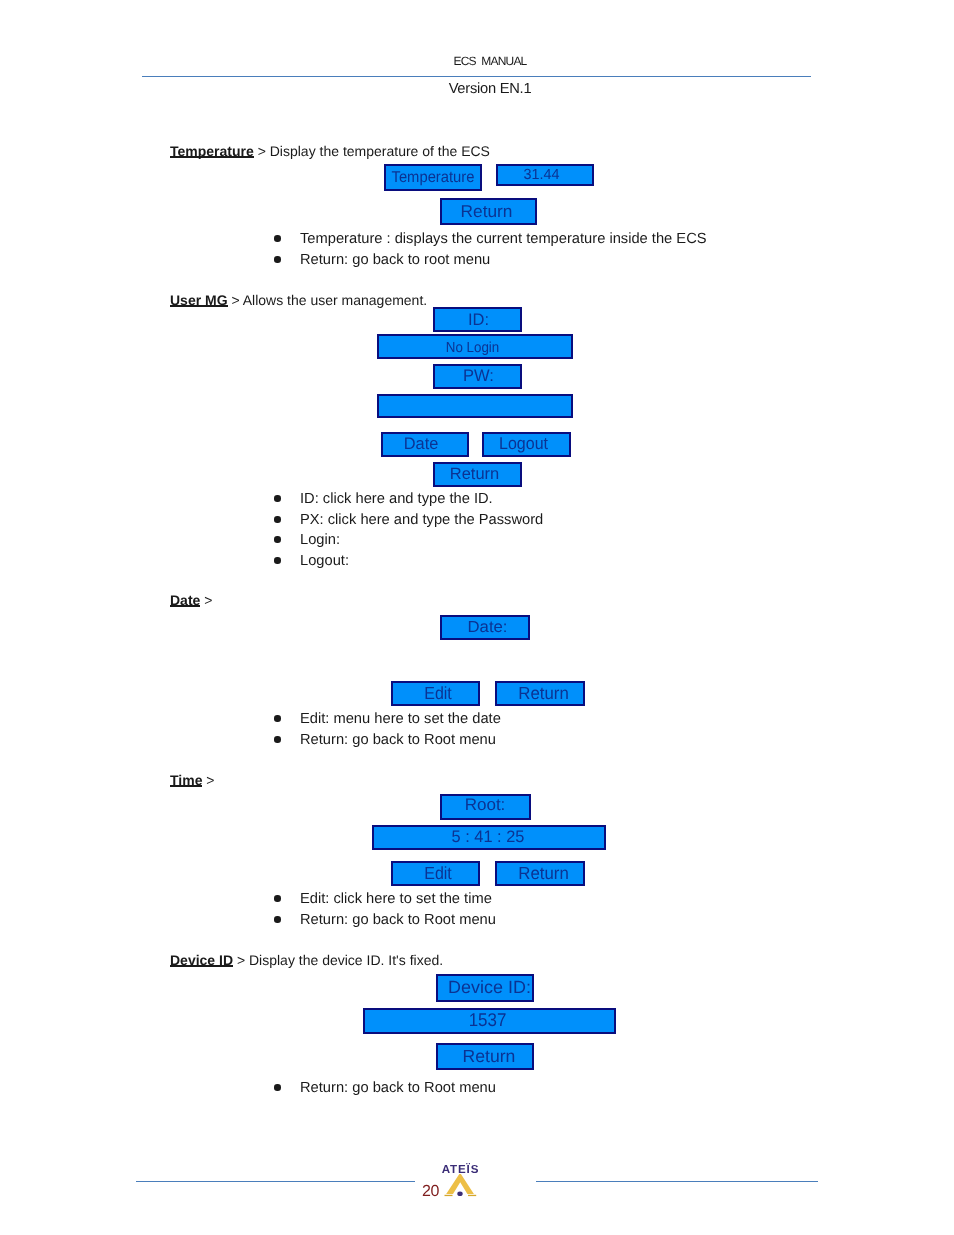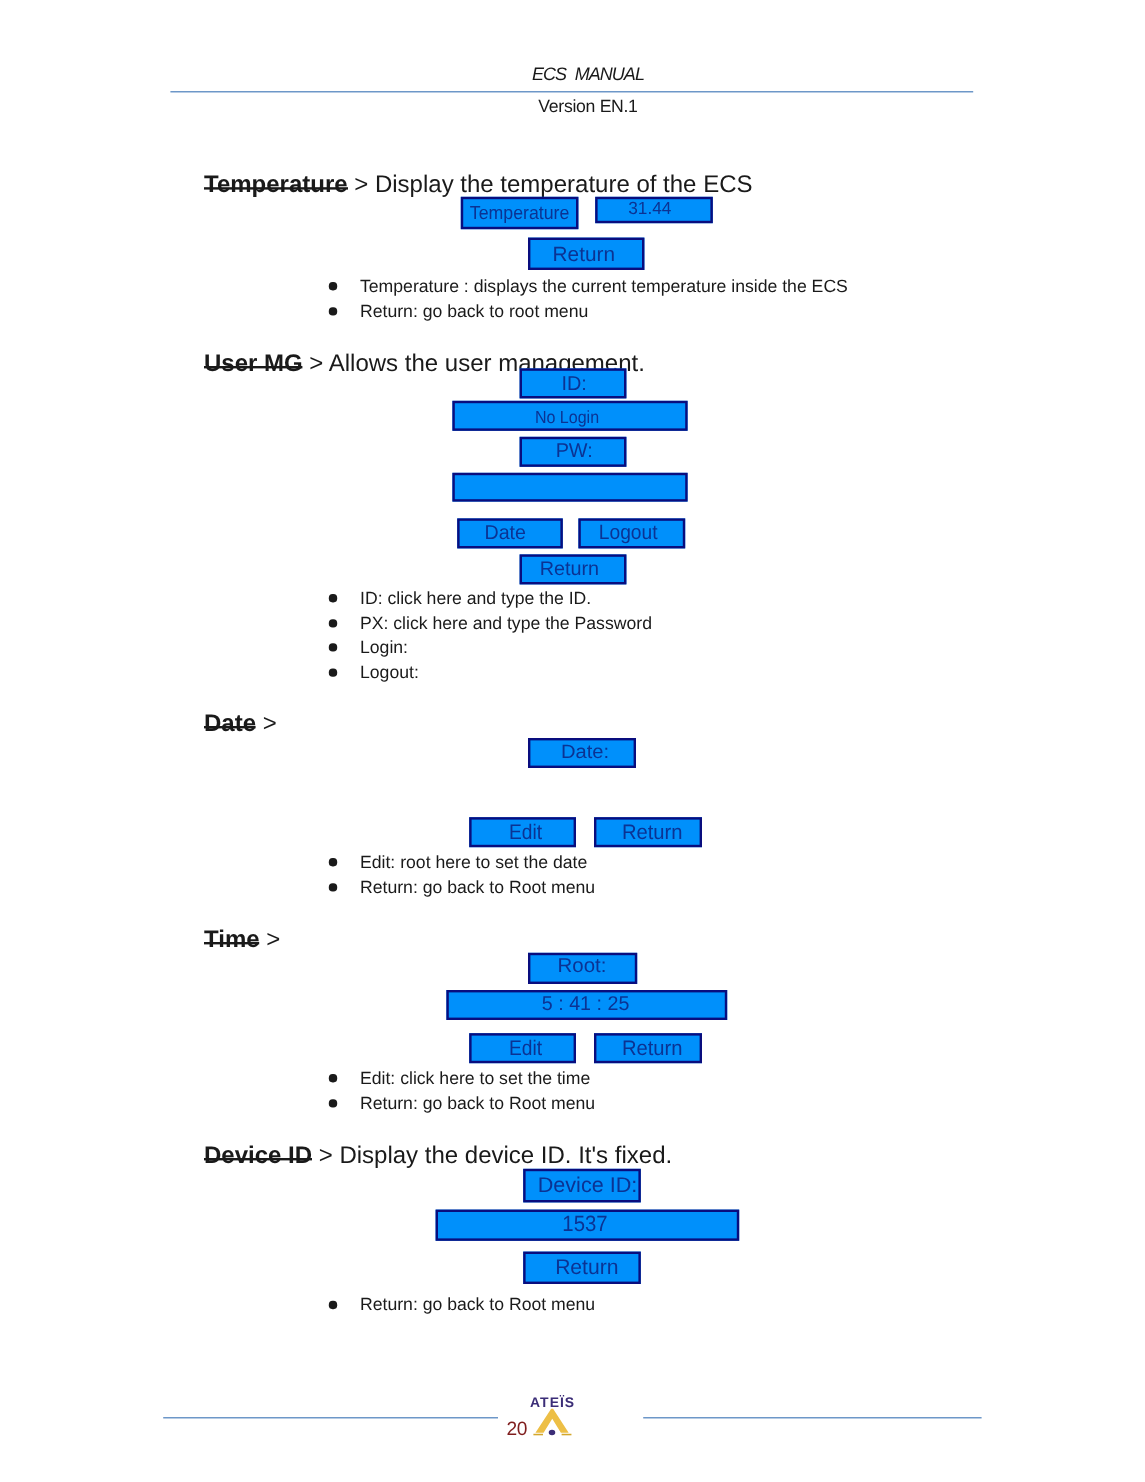--- a/index.html
+++ b/index.html
@@ -11,34 +11,34 @@
     position:relative;
     overflow:hidden;
     -webkit-font-smoothing:antialiased;
     text-rendering:geometricPrecision;
   }
   .page { position:absolute; left:0; top:0; width:954px; height:1235px; transform:translateZ(0); }
 
   
   .hdr-title {
     position:absolute; left:290px; top:54px; width:400px;
-    text-align:center; font-size:15px; color:#1a1a1a;font-style:italic;
+    text-align:center; font-size:12px; color:#1a1a1a;
   }
   .hdr-title > span { letter-spacing:-0.8px; white-space:pre; word-spacing:0.2px; }
   .hdr-rule {
     position:absolute; left:142px; top:76px; width:669px; height:1.3px;
     background:#4a7ebb;
   }
   .hdr-sub {
     position:absolute; left:290px; top:81px; width:400px;
     text-align:center; font-size:14.7px; letter-spacing:-0.25px; color:#1a1a1a;
   }
 
   
-  .lead { position:absolute; left:170px; font-size:20px; white-space:nowrap; color:#1a1a1a; }
+  .lead { position:absolute; left:170px; font-size:14px; white-space:nowrap; color:#1a1a1a; }
   .lead .kw { font-weight:bold; position:relative; }
   .lead .kw::after { content:""; position:absolute; left:0; right:0; top:13.2px; height:1.8px; background:#1a1a1a; }
 
   .bullet {
     position:absolute; font-size:14.7px; white-space:nowrap; color:#1a1a1a;
   }
   .bullet .dot { position:absolute; left:-0.6px; top:4.8px; width:6.4px; height:6.4px; border-radius:50%; background:#1a1a1a; font-size:0; line-height:0; overflow:hidden; }
   .bullet .btxt { position:absolute; left:25px; top:0; }
 
   
@@ -147,21 +147,21 @@
     </div>
   <div class="btn" style="left:391px;top:681px;width:89px;height:25px">
       <span style="font-size:17.59px;transform:translate(calc(-50% + 2.0px),calc(-50% + 0px)) scaleX(0.911)">Edit</span>
     </div>
   <div class="btn" style="left:495px;top:681px;width:90px;height:25px">
       <span style="font-size:17.44px;transform:translate(calc(-50% + 3.5px),calc(-50% + 0px)) scaleX(0.965)">Return</span>
     </div>
 
   <div class="bullet" style="left:275px;top:710.5px">
       <span class="dot">•</span>
-      <span class="btxt">Edit: root here to set the date</span>
+      <span class="btxt">Edit: menu here to set the date</span>
     </div>
   <div class="bullet" style="left:275px;top:731.5px">
       <span class="dot">•</span>
       <span class="btxt">Return: go back to Root menu</span>
     </div>
 
   <div class="lead" style="top:772px"><span class="kw">Time</span><span> &gt;</span></div>
 
   <div class="btn" style="left:440px;top:794px;width:91px;height:26px">
       <span style="font-size:16.72px;transform:translate(calc(-50% + -1.0px),calc(-50% + -1.5px)) scaleX(1.02)">Root:</span>

